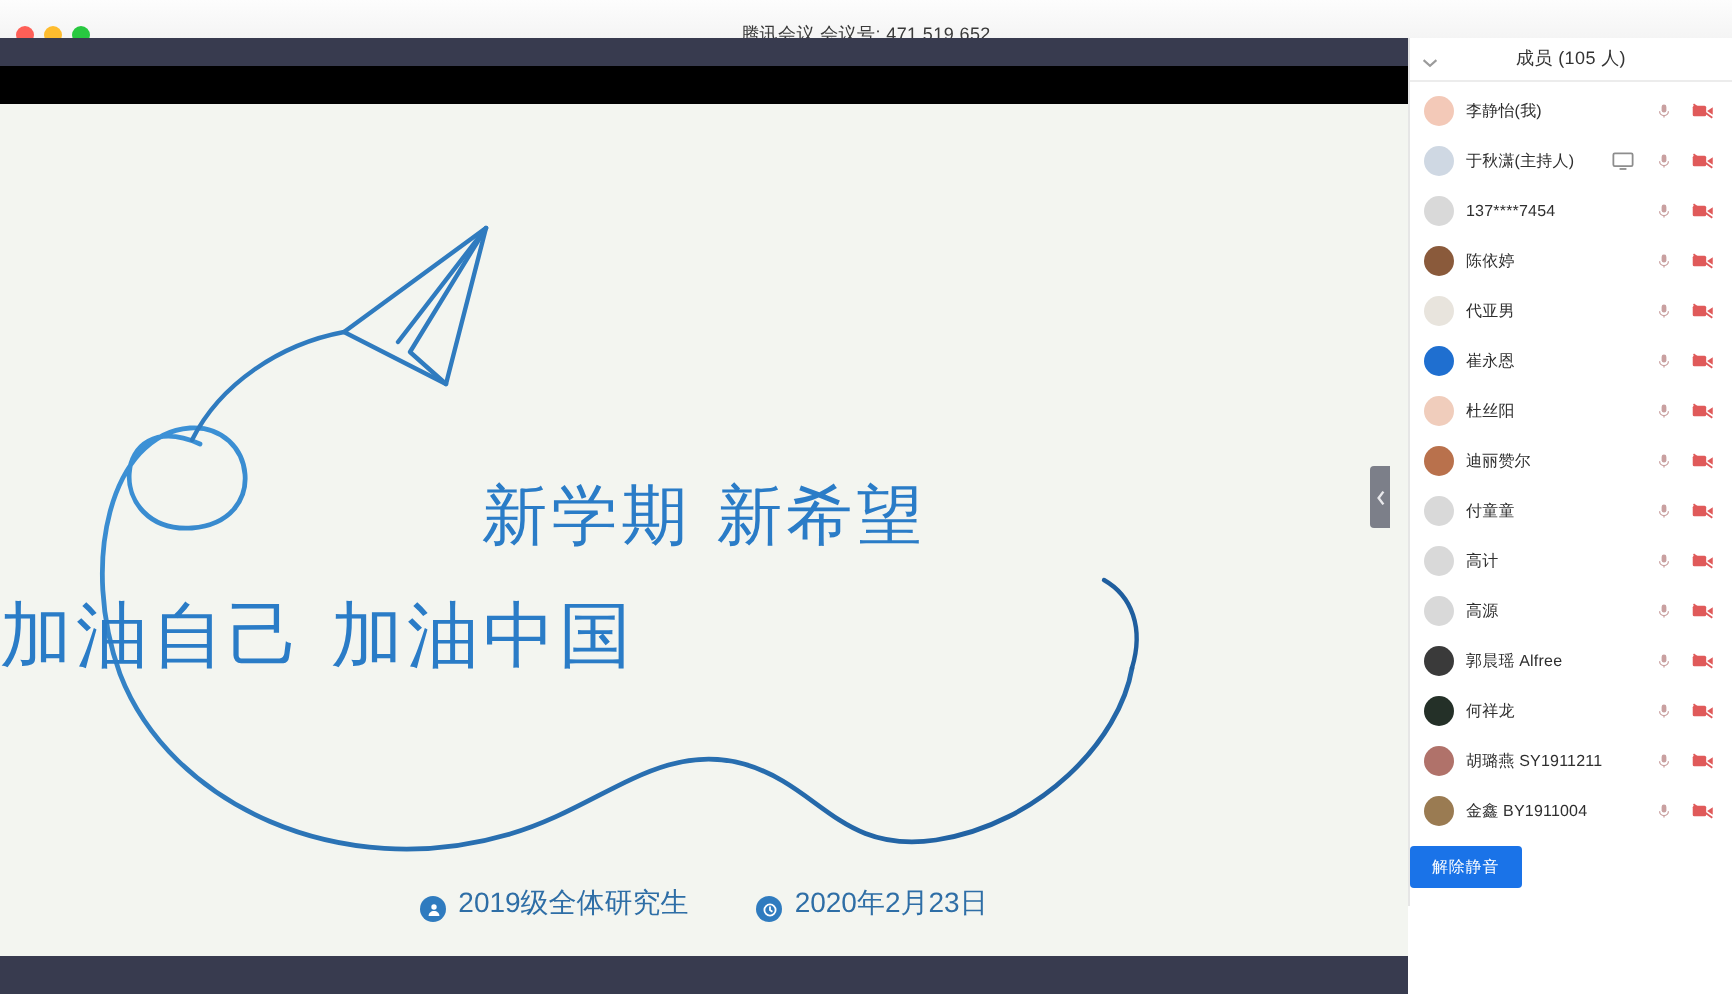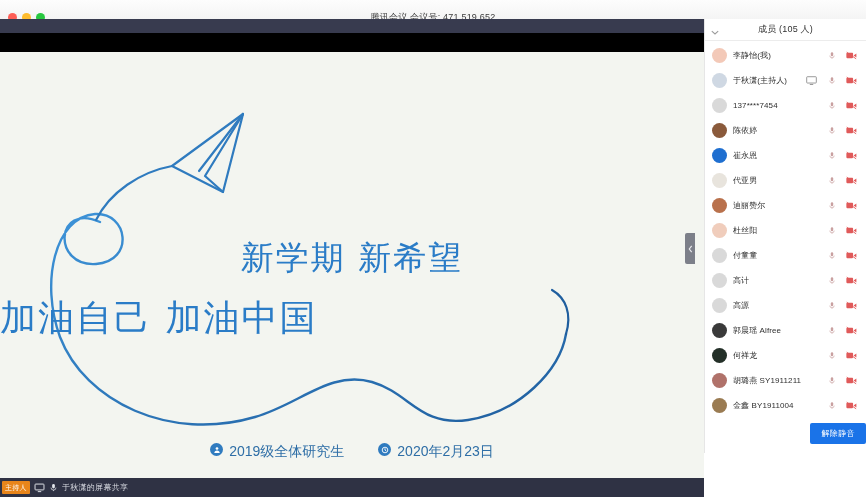--- a/index.html
+++ b/index.html
@@ -74,21 +74,21 @@
     letter-spacing: 2px;
     font-family: "DejaVu Sans", sans-serif;
     white-space: nowrap;
   }
   .slide-footer {
     position: absolute; left: 0; right: 0; top: 391px;
     display: flex; justify-content: center; align-items: center;
     gap: 34px;
     font-size: 14px; color: #2e6ea6;
   }
-  .foot-item { display: flex; align-items: flex-start; gap: 6px; white-space: nowrap; }
+  .foot-item { display: flex; align-items: flex-end; gap: 6px; white-space: nowrap; }
   .foot-badge {
     width: 13px; height: 13px; border-radius: 50%;
     background: #2f7bbf;
     display: inline-flex; align-items: center; justify-content: center;
   }
 
   
   .statusbar {
     position: absolute; left: 0; bottom: 0;
     width: 704px; height: 19px;
@@ -164,21 +164,21 @@
   .pactions {
     flex: 0 0 auto;
     display: flex; align-items: center; gap: 9px;
     padding-right: 3px;
   }
   .act { width: 11px; height: 11px; display: inline-flex; align-items: center; justify-content: center; cursor: pointer; }
 
   .panel-footer {
     flex: 0 0 auto;
     height: 40px;
-    display: flex; align-items: center; justify-content: flex-end;
+    display: flex; align-items: center; justify-content: flex-start;
   }
   .mute-btn {
     background: #1a73e8; color: #fff;
     font-size: 8px;
     border: none; border-radius: 2px;
     padding: 5px 11px;
     cursor: pointer;
     letter-spacing: .4px;
   }
 </style>
@@ -243,37 +243,20 @@
             <svg width="8" height="8" viewBox="0 0 16 16" fill="none" stroke="#ffffff" stroke-width="1.8">
               <circle cx="8" cy="8" r="5.6"></circle>
                 <path d="M8 4.6V8l2.4 1.8"></path>
             </svg>
           </span>
           <span>2020年2月23日</span>
         </div>
       </div>
     </div>
 
-    <div class="statusbar">
-      <span class="host-chip">主持人</span>
-      <span class="sb-icon">
-        <svg width="11" height="11" viewBox="0 0 16 16" fill="none" stroke="#e3e5ea" stroke-width="1.4">
-          <rect x="1.5" y="3" width="13" height="8.5" rx="1"></rect>
-            <path d="M5.5 14h5"></path>
-        </svg>
-      </span>
-      <span class="sb-icon">
-        <svg width="9" height="11" viewBox="0 0 16 16" fill="#e3e5ea">
-          <rect x="5.6" y="1.6" width="4.8" height="8" rx="2.4"></rect>
-          <path d="M3.6 8.2a4.4 4.4 0 0 0 8.8 0" fill="none" stroke="#e3e5ea" stroke-width="1.3"></path>
-          <rect x="7.4" y="12.2" width="1.2" height="2.2"></rect>
-        </svg>
-      </span>
-      <span class="share-label">于秋潇的屏幕共享</span>
-    </div>
   </div>
 
   <div class="collapse-handle">
     <svg width="5" height="8" viewBox="0 0 6 10" fill="none" stroke="#e9e9ec" stroke-width="1.5">
       <path d="M4.5 1 L1.5 5 L4.5 9"></path>
     </svg>
   </div>
 
   <div class="panel">
     <div class="panel-header">
@@ -366,82 +349,82 @@
             <span class="act">
               <svg width="12" height="9" viewBox="0 0 18 13" fill="#e05a5a">
                 <rect x="0.6" y="2.2" width="11" height="8.6" rx="1.3"></rect>
                 <path d="M12.4 6.5 L17 3.4 v6.2 z"></path>
                 <path d="M1.2 1 L16.6 12" stroke="#e05a5a" stroke-width="1.5"></path>
               </svg>
             </span>
           </span>
         </div>
         <div class="prow">
+          <span class="avatar" style="background:#e8e4dd"></span>
+          <span class="pname">代亚男</span>
+          <span class="pactions">
+            <span class="act">
+              <svg width="8" height="11" viewBox="0 0 16 16" fill="#c9a0a0">
+                <rect x="5.6" y="1.6" width="4.8" height="8" rx="2.4"></rect>
+                <path d="M3.6 8.2a4.4 4.4 0 0 0 8.8 0" fill="none" stroke="#c9a0a0" stroke-width="1.3"></path>
+                <rect x="7.4" y="12.2" width="1.2" height="2.4"></rect>
+              </svg>
+            </span>
+            <span class="act">
+              <svg width="12" height="9" viewBox="0 0 18 13" fill="#e05a5a">
+                <rect x="0.6" y="2.2" width="11" height="8.6" rx="1.3"></rect>
+                <path d="M12.4 6.5 L17 3.4 v6.2 z"></path>
+                <path d="M1.2 1 L16.6 12" stroke="#e05a5a" stroke-width="1.5"></path>
+              </svg>
+            </span>
+          </span>
+        </div>
+        <div class="prow">
           <span class="avatar" style="background:#1f6fd0"></span>
           <span class="pname">崔永恩</span>
           <span class="pactions">
             <span class="act">
               <svg width="8" height="11" viewBox="0 0 16 16" fill="#c9a0a0">
                 <rect x="5.6" y="1.6" width="4.8" height="8" rx="2.4"></rect>
                 <path d="M3.6 8.2a4.4 4.4 0 0 0 8.8 0" fill="none" stroke="#c9a0a0" stroke-width="1.3"></path>
                 <rect x="7.4" y="12.2" width="1.2" height="2.4"></rect>
               </svg>
             </span>
             <span class="act">
               <svg width="12" height="9" viewBox="0 0 18 13" fill="#e05a5a">
                 <rect x="0.6" y="2.2" width="11" height="8.6" rx="1.3"></rect>
                 <path d="M12.4 6.5 L17 3.4 v6.2 z"></path>
                 <path d="M1.2 1 L16.6 12" stroke="#e05a5a" stroke-width="1.5"></path>
               </svg>
             </span>
           </span>
         </div>
         <div class="prow">
-          <span class="avatar" style="background:#e8e4dd"></span>
-          <span class="pname">代亚男</span>
+          <span class="avatar" style="background:#f0cdbc"></span>
+          <span class="pname">杜丝阳</span>
           <span class="pactions">
             <span class="act">
               <svg width="8" height="11" viewBox="0 0 16 16" fill="#c9a0a0">
                 <rect x="5.6" y="1.6" width="4.8" height="8" rx="2.4"></rect>
                 <path d="M3.6 8.2a4.4 4.4 0 0 0 8.8 0" fill="none" stroke="#c9a0a0" stroke-width="1.3"></path>
                 <rect x="7.4" y="12.2" width="1.2" height="2.4"></rect>
               </svg>
             </span>
             <span class="act">
               <svg width="12" height="9" viewBox="0 0 18 13" fill="#e05a5a">
                 <rect x="0.6" y="2.2" width="11" height="8.6" rx="1.3"></rect>
                 <path d="M12.4 6.5 L17 3.4 v6.2 z"></path>
                 <path d="M1.2 1 L16.6 12" stroke="#e05a5a" stroke-width="1.5"></path>
               </svg>
             </span>
           </span>
         </div>
         <div class="prow">
           <span class="avatar" style="background:#b9714c"></span>
           <span class="pname">迪丽赞尔</span>
-          <span class="pactions">
-            <span class="act">
-              <svg width="8" height="11" viewBox="0 0 16 16" fill="#c9a0a0">
-                <rect x="5.6" y="1.6" width="4.8" height="8" rx="2.4"></rect>
-                <path d="M3.6 8.2a4.4 4.4 0 0 0 8.8 0" fill="none" stroke="#c9a0a0" stroke-width="1.3"></path>
-                <rect x="7.4" y="12.2" width="1.2" height="2.4"></rect>
-              </svg>
-            </span>
-            <span class="act">
-              <svg width="12" height="9" viewBox="0 0 18 13" fill="#e05a5a">
-                <rect x="0.6" y="2.2" width="11" height="8.6" rx="1.3"></rect>
-                <path d="M12.4 6.5 L17 3.4 v6.2 z"></path>
-                <path d="M1.2 1 L16.6 12" stroke="#e05a5a" stroke-width="1.5"></path>
-              </svg>
-            </span>
-          </span>
-        </div>
-        <div class="prow">
-          <span class="avatar" style="background:#f0cdbc"></span>
-          <span class="pname">杜丝阳</span>
           <span class="pactions">
             <span class="act">
               <svg width="8" height="11" viewBox="0 0 16 16" fill="#c9a0a0">
                 <rect x="5.6" y="1.6" width="4.8" height="8" rx="2.4"></rect>
                 <path d="M3.6 8.2a4.4 4.4 0 0 0 8.8 0" fill="none" stroke="#c9a0a0" stroke-width="1.3"></path>
                 <rect x="7.4" y="12.2" width="1.2" height="2.4"></rect>
               </svg>
             </span>
             <span class="act">
               <svg width="12" height="9" viewBox="0 0 18 13" fill="#e05a5a">

